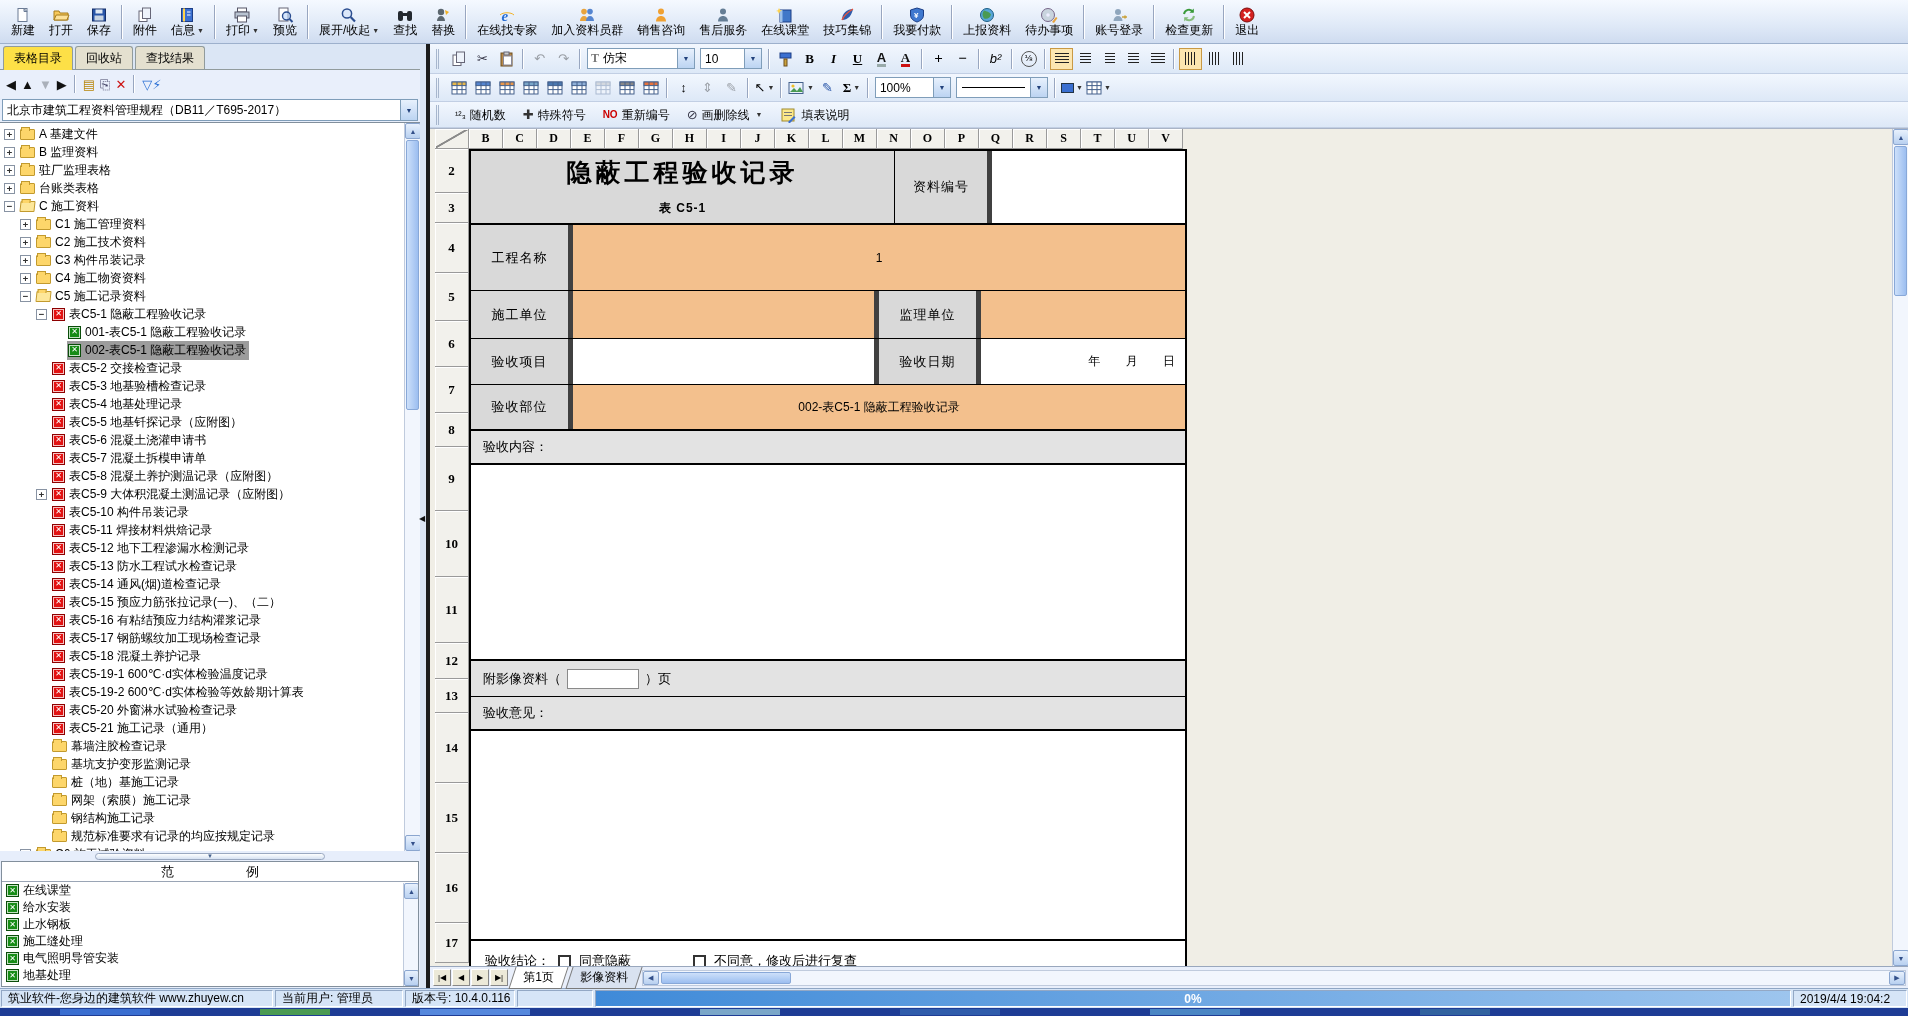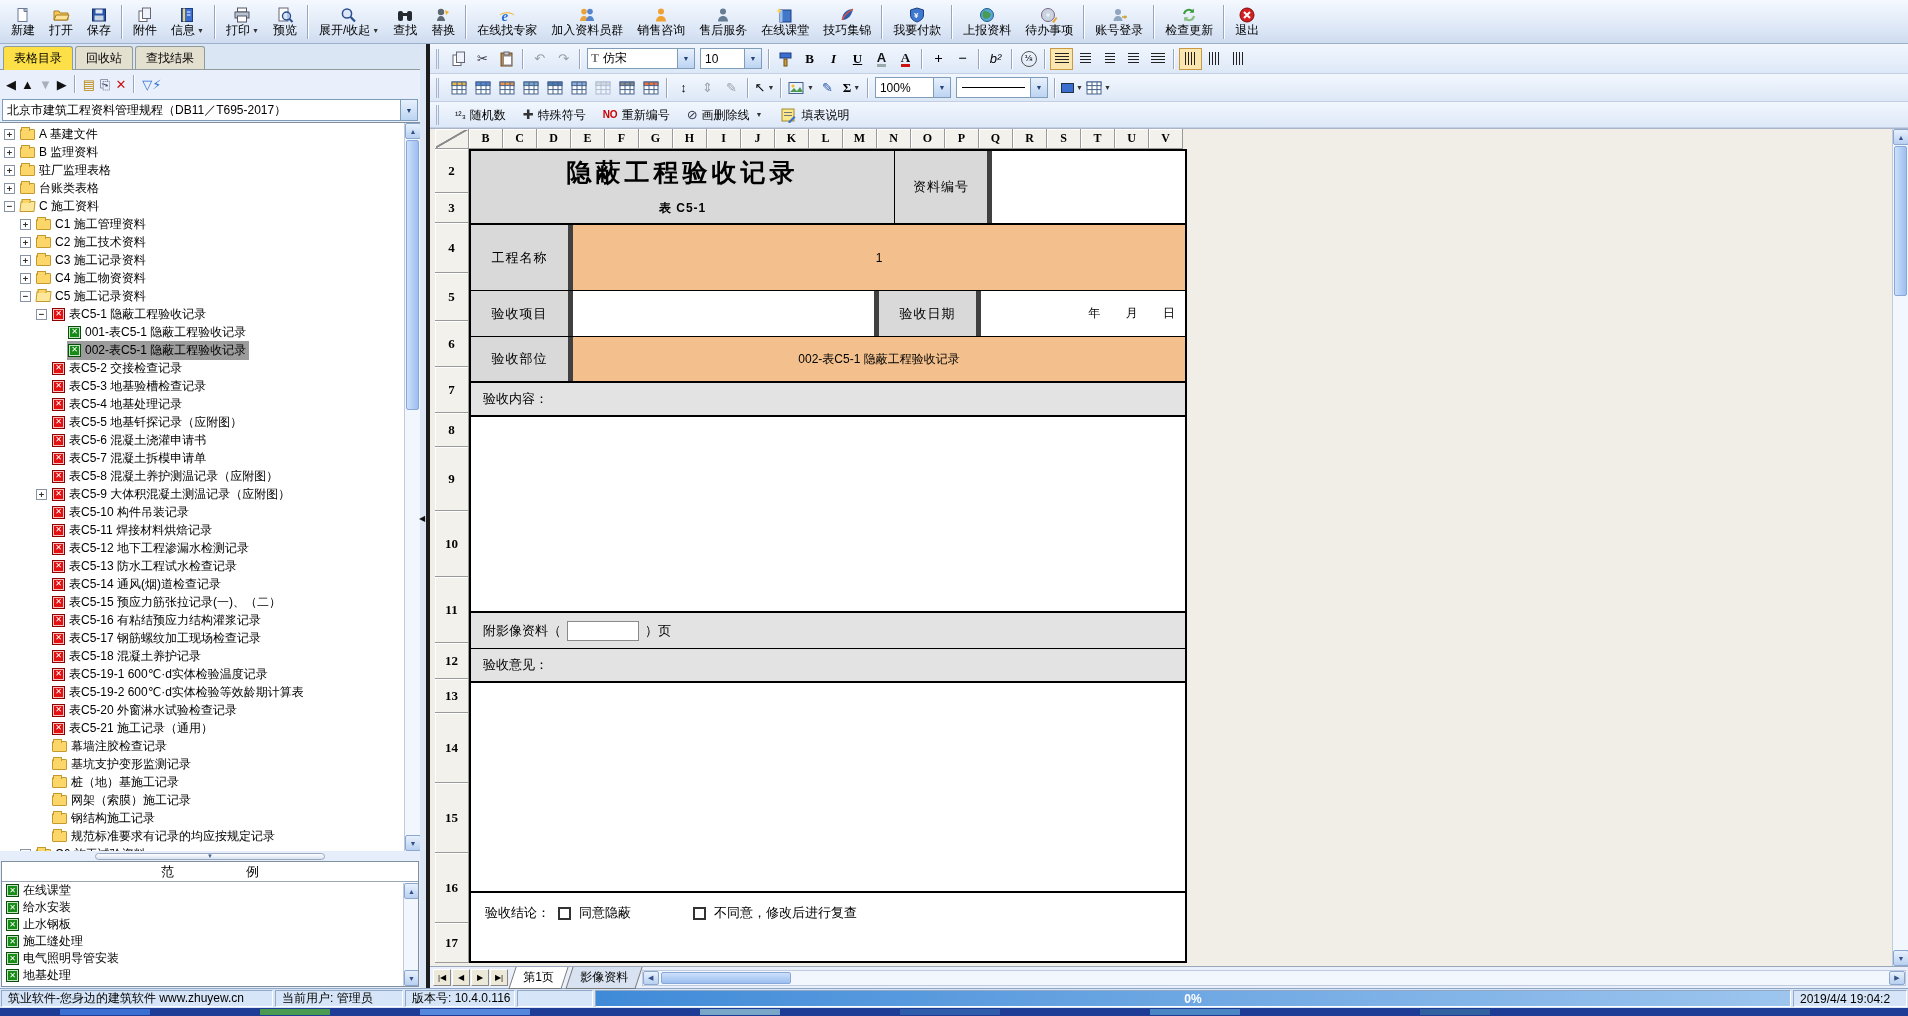--- a/index.html
+++ b/index.html
@@ -474,21 +474,21 @@
               <span class="exp">+</span>
               <span class="selwrap">
                 <span class="folder-ico"></span>
                 <span class="lbl">C2 施工技术资料</span>
               </span>
             </div>
             <div class="titem" style="padding-left: 20px;">
               <span class="exp">+</span>
               <span class="selwrap">
                 <span class="folder-ico"></span>
-                <span class="lbl">C3 施工记录资料</span>
+                <span class="lbl">C3 构件吊装记录</span>
               </span>
             </div>
             <div class="titem" style="padding-left: 20px;">
               <span class="exp">+</span>
               <span class="selwrap">
                 <span class="folder-ico"></span>
                 <span class="lbl">C4 施工物资资料</span>
               </span>
             </div>
             <div class="titem" style="padding-left: 20px;">
@@ -1091,20 +1091,26 @@
                   <div class="fc label" style="height:29px">
                     <span class="fsub">表 C5-1</span>
                   </div>
                 </div>
                 <div class="fc label" style="width:102px">资料编号</div>
                 <div class="fc white nr" style="width:204px"></div>
               </div>
               <div class="frow" style="height:66px">
                 <div class="fc label" style="width:102px">工程名称</div>
                 <div class="fc orange nr" style="width:612px">1</div>
+              </div>
+              <div class="frow" style="height:48px">
+                <div class="fc label" style="width:102px">施工单位</div>
+                <div class="fc orange" style="width:306px"></div>
+                <div class="fc label" style="width:102px">监理单位</div>
+                <div class="fc orange nr" style="width:204px"></div>
               </div>
               <div class="frow" style="height:46px">
                 <div class="fc label" style="width:102px">验收项目</div>
                 <div class="fc white" style="width:306px"></div>
                 <div class="fc label" style="width:102px">验收日期</div>
                 <div class="fc white nr datecell" style="width:204px">年 月 日</div>
               </div>
               <div class="frow bb2" style="height:46px">
                 <div class="fc label" style="width:102px">验收部位</div>
                 <div class="fc orange nr" style="width:612px">002-表C5-1 隐蔽工程验收记录</div>

